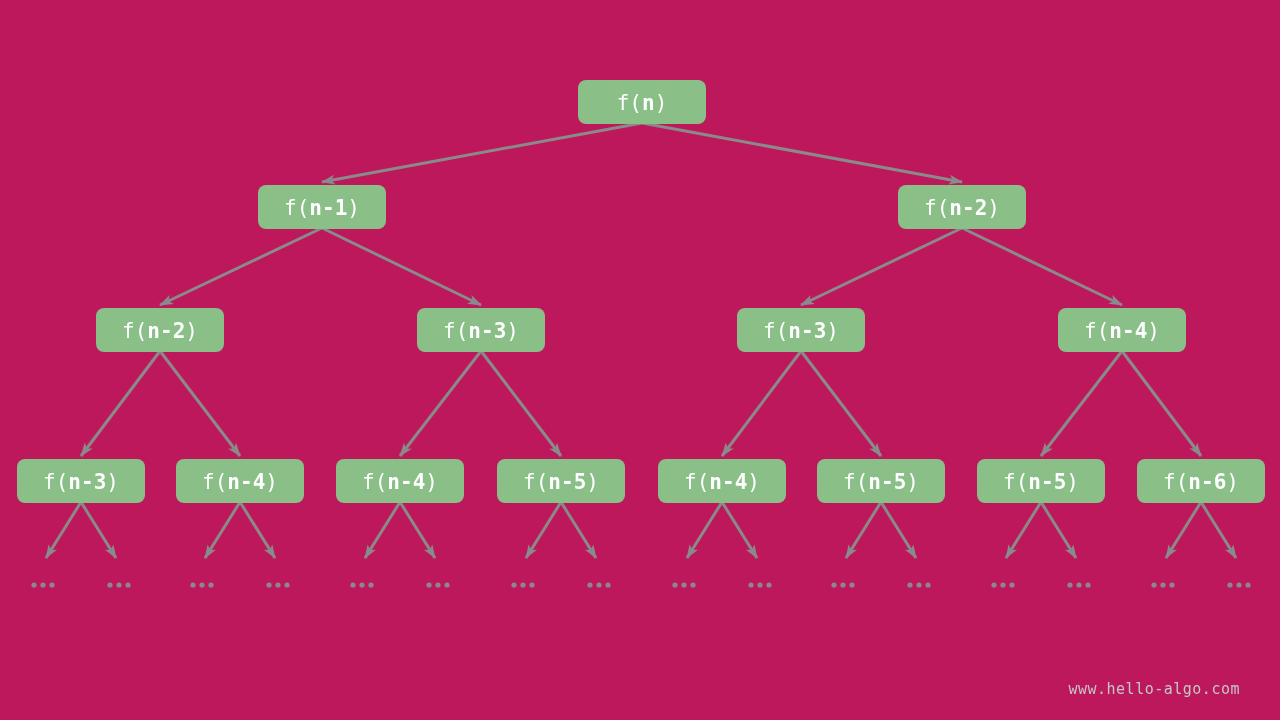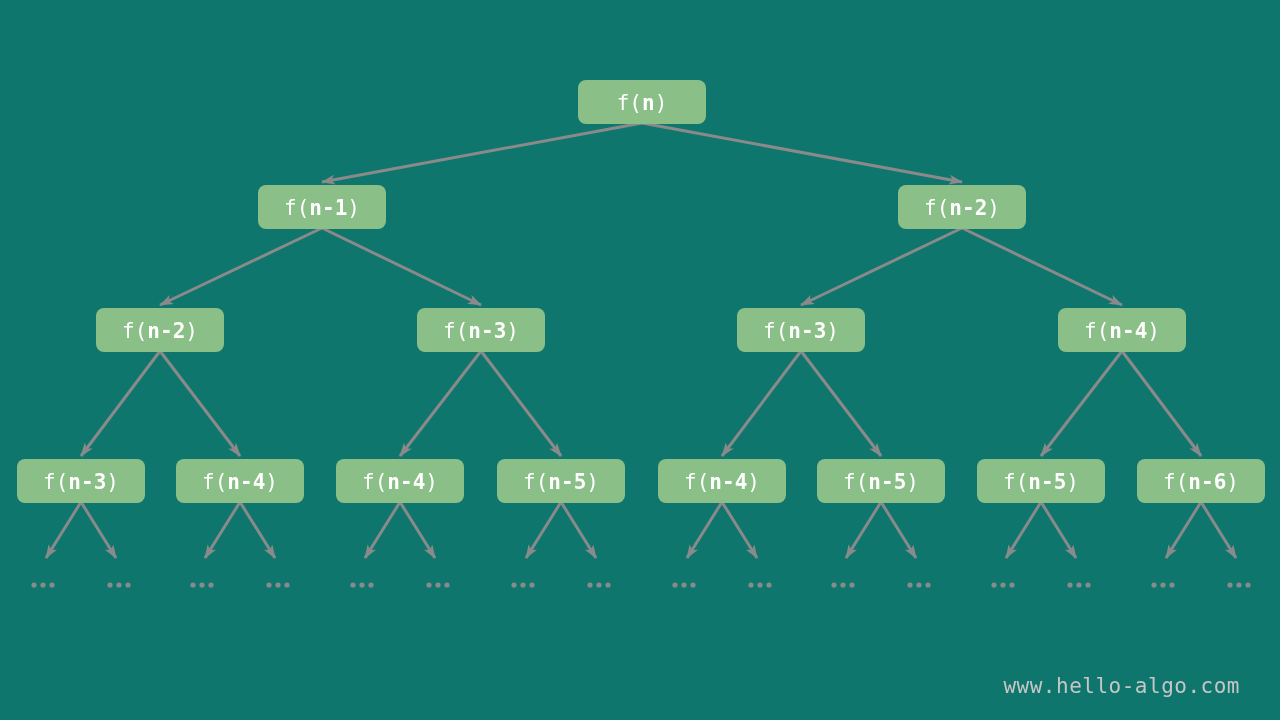--- a/index.html
+++ b/index.html
@@ -4,36 +4,36 @@
 <style>
   html, body {
     margin: 0;
     padding: 0;
     background: #ffffff;
   }
   .canvas {
     position: relative;
     width: 1280px;
     height: 720px;
-    background: #0f766e;
+    background: #be185d;
     overflow: hidden;
     font-family: "DejaVu Sans Mono", "Liberation Mono", monospace;
   }
   #tree-svg {
     position: absolute;
     left: 0;
     top: 0;
     display: block;
   }
   .watermark {
     position: absolute;
     right: 40px;
     bottom: 22px;
     font-family: "DejaVu Sans Mono", "Liberation Mono", monospace;
-    font-size: 21px;
+    font-size: 15px;
     letter-spacing: 0.5px;
     color: #c6c6c6;
     user-select: none;
   }
   .node-text {
     font-family: "DejaVu Sans Mono", "Liberation Mono", monospace;
   }
 </style>
 </head>
 <body>

